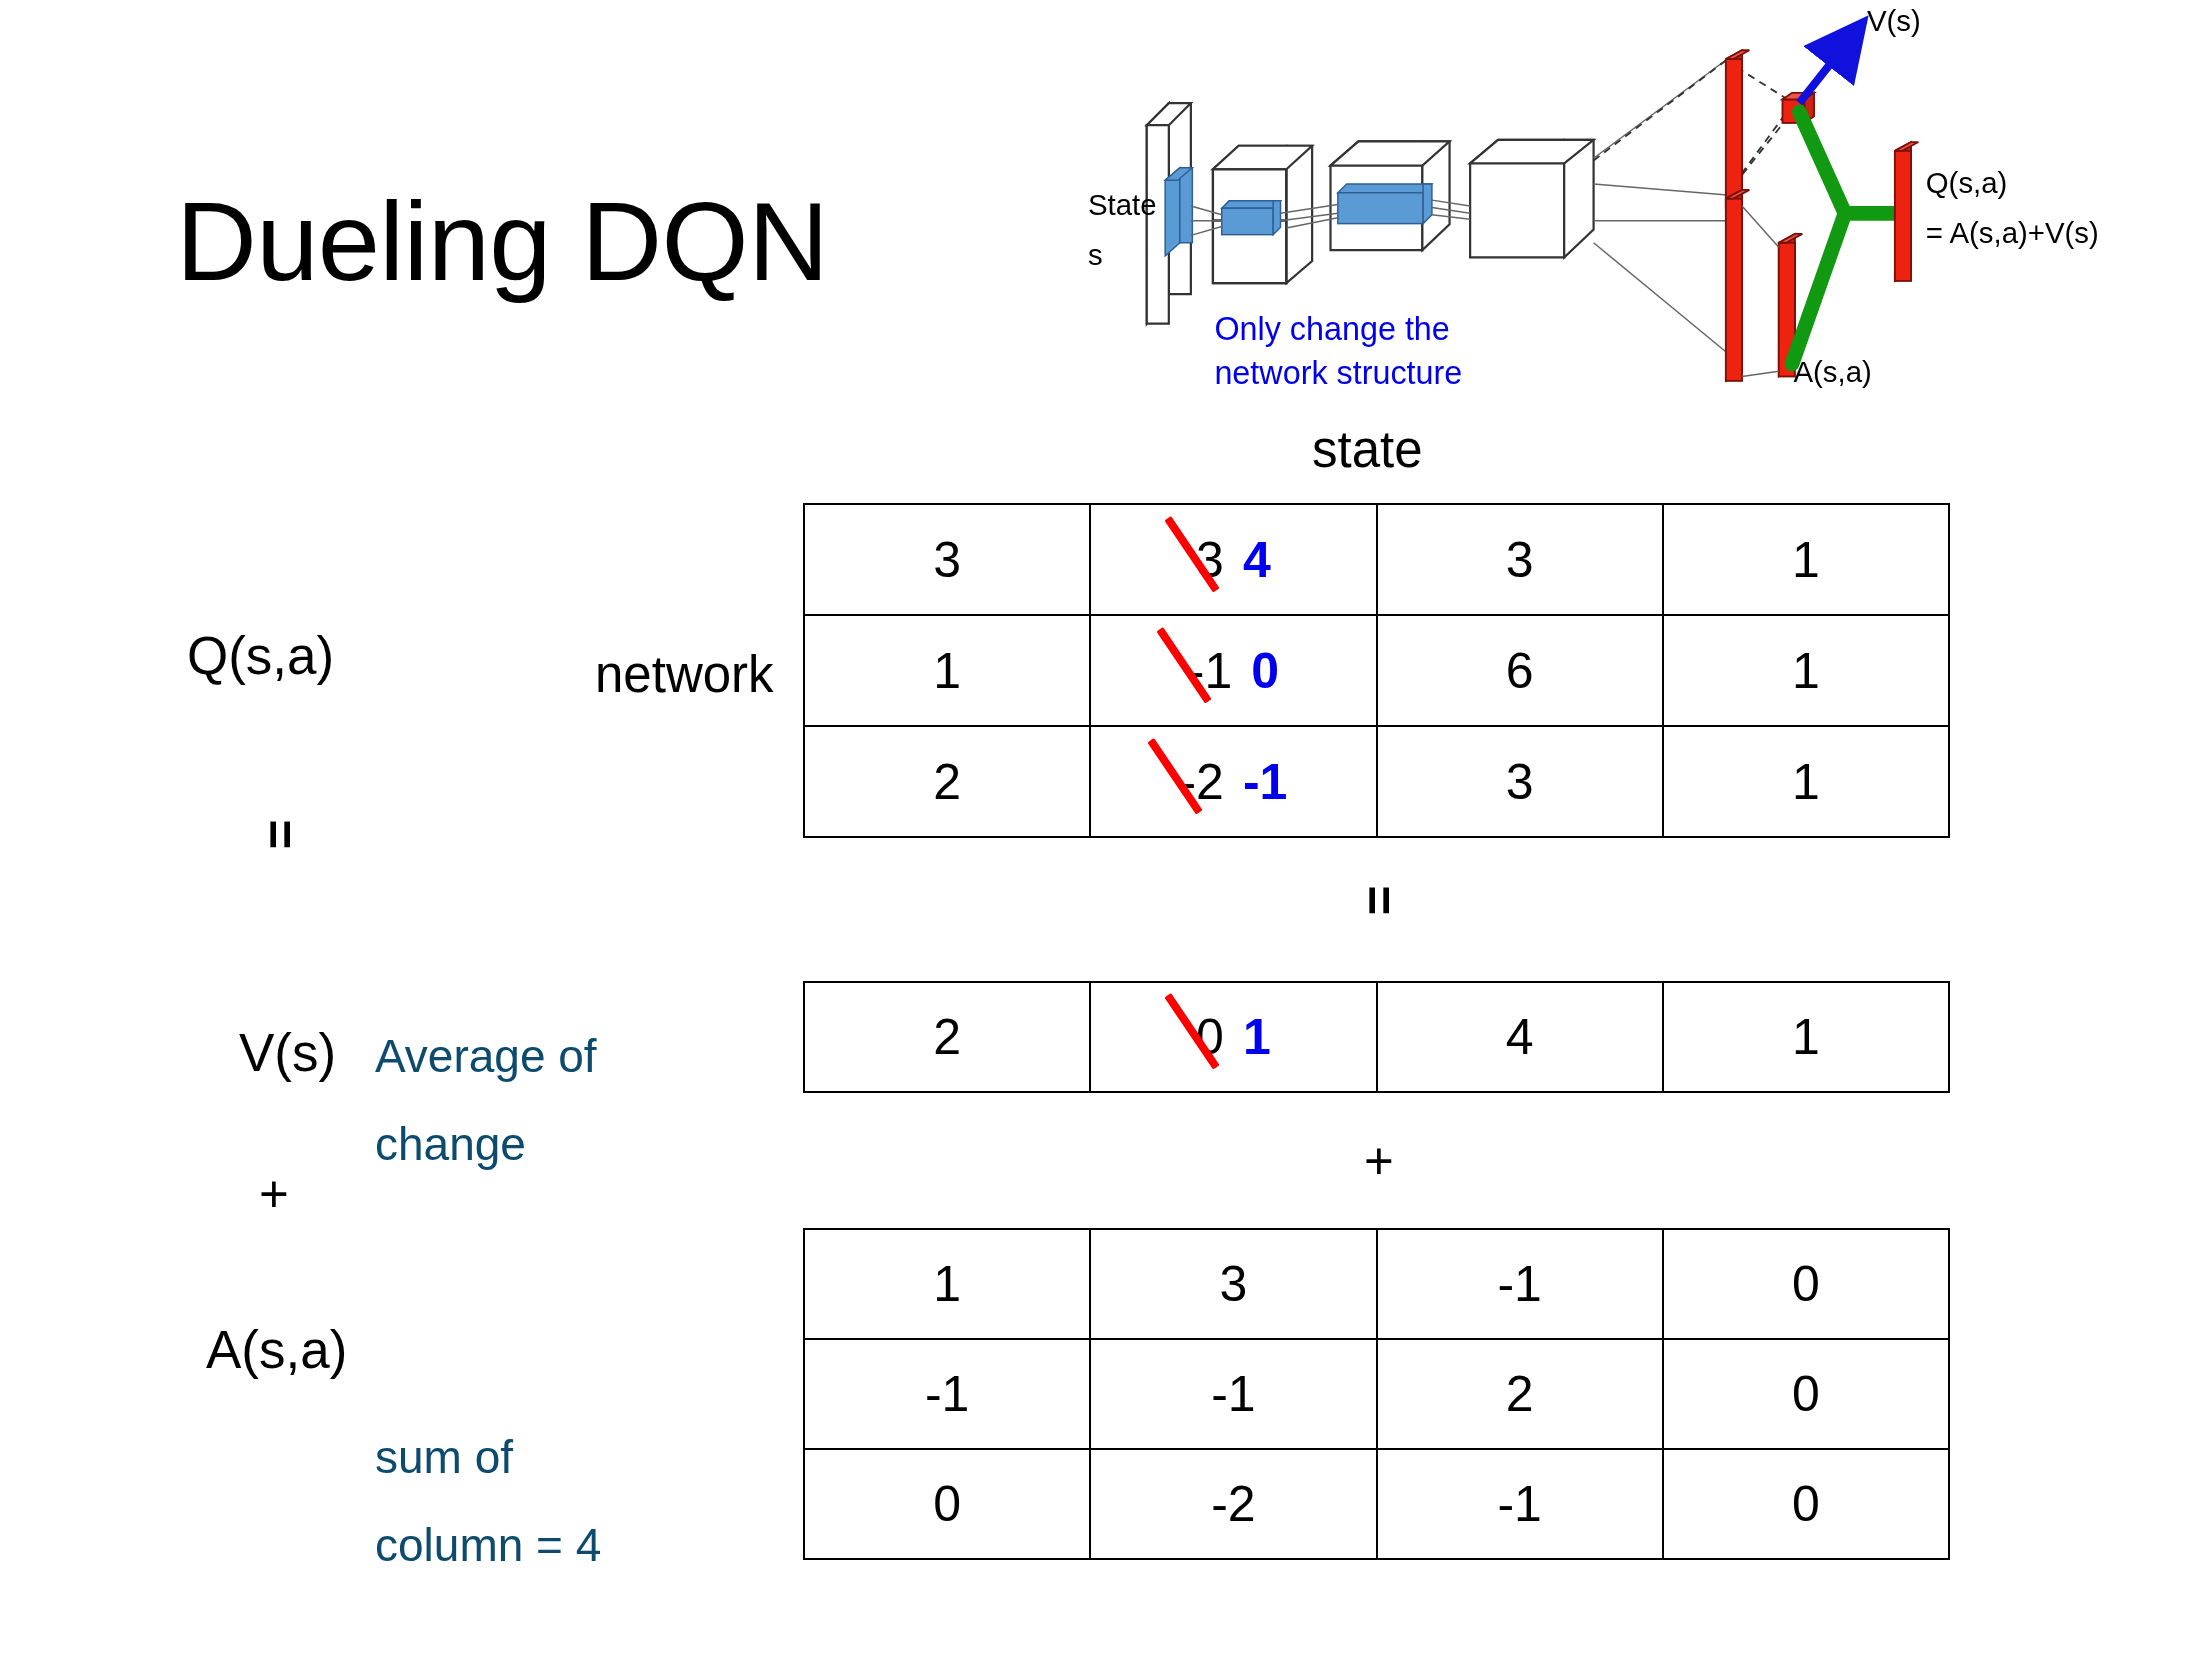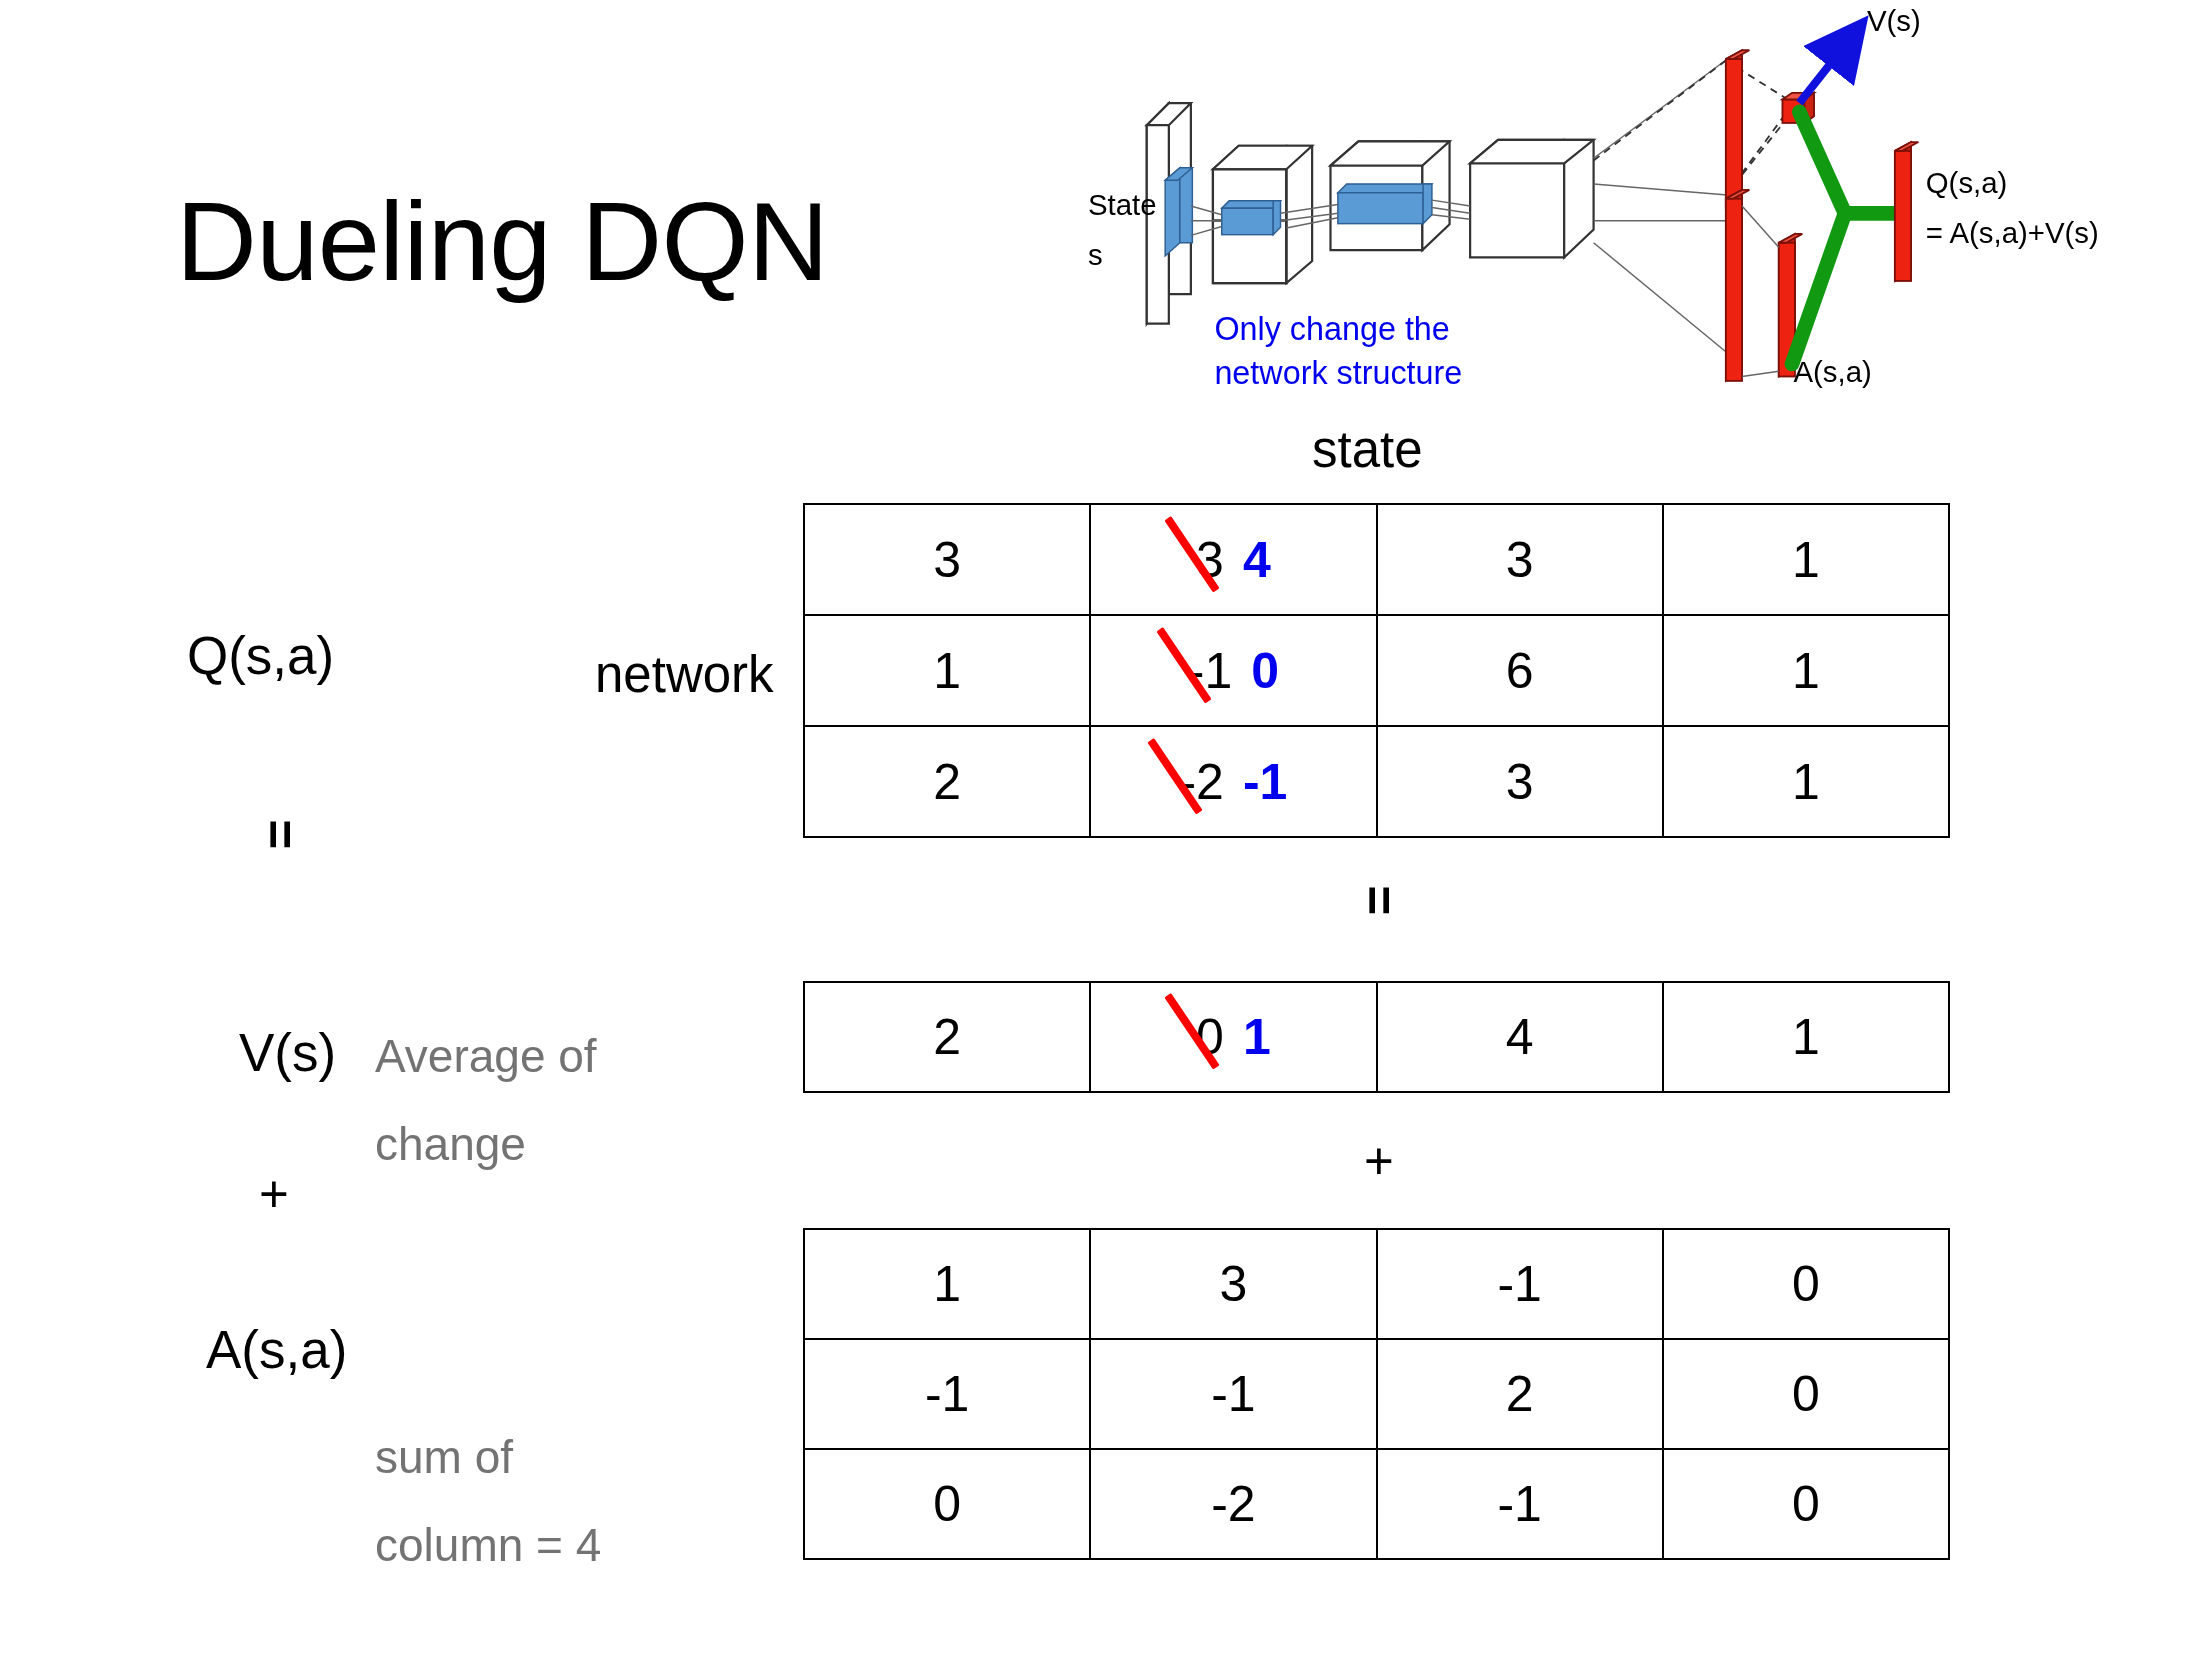--- a/index.html
+++ b/index.html
@@ -52,21 +52,21 @@
 
   
   .lbl {
     position: absolute;
     color: #000000;
     white-space: nowrap;
     font-weight: 400;
   }
   .blue-note {
     position: absolute;
-    color: #737373;
+    color: #0c4a6e;
     white-space: nowrap;
     font-size: 46px;
     line-height: 1.18;
   }
 
   
   .grid {
     position: absolute;
     border-collapse: collapse;
     table-layout: fixed;

